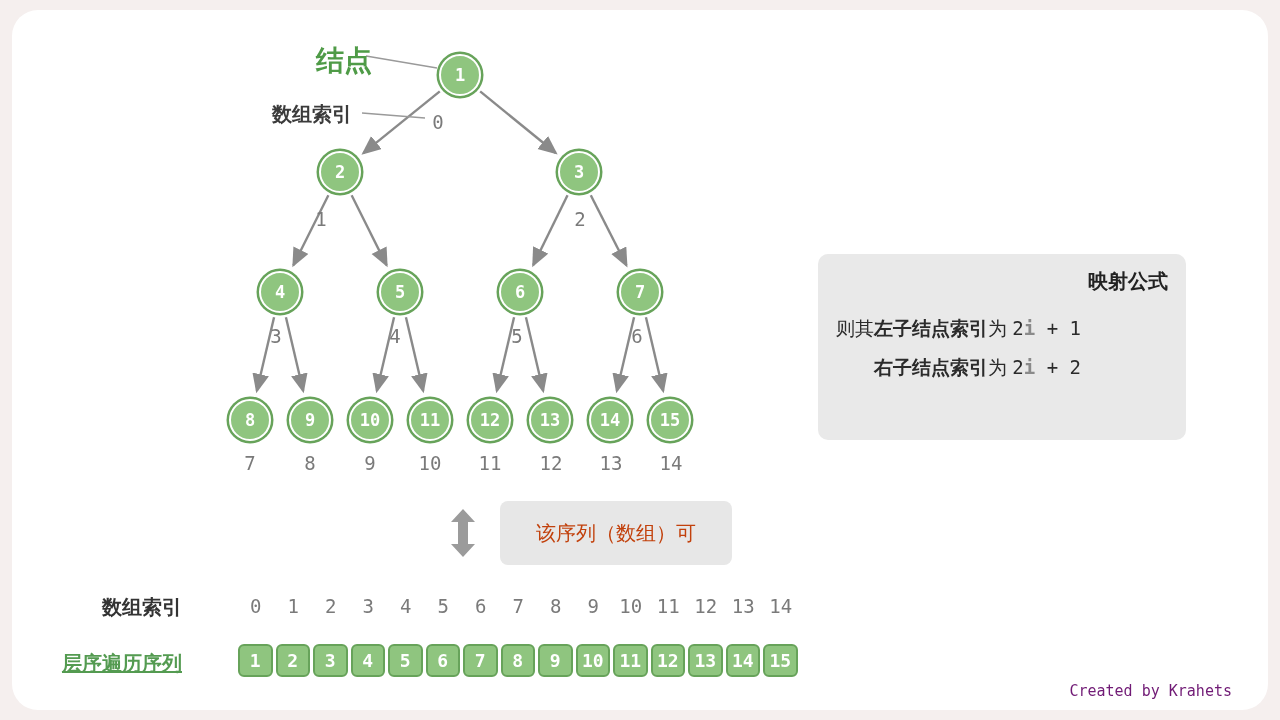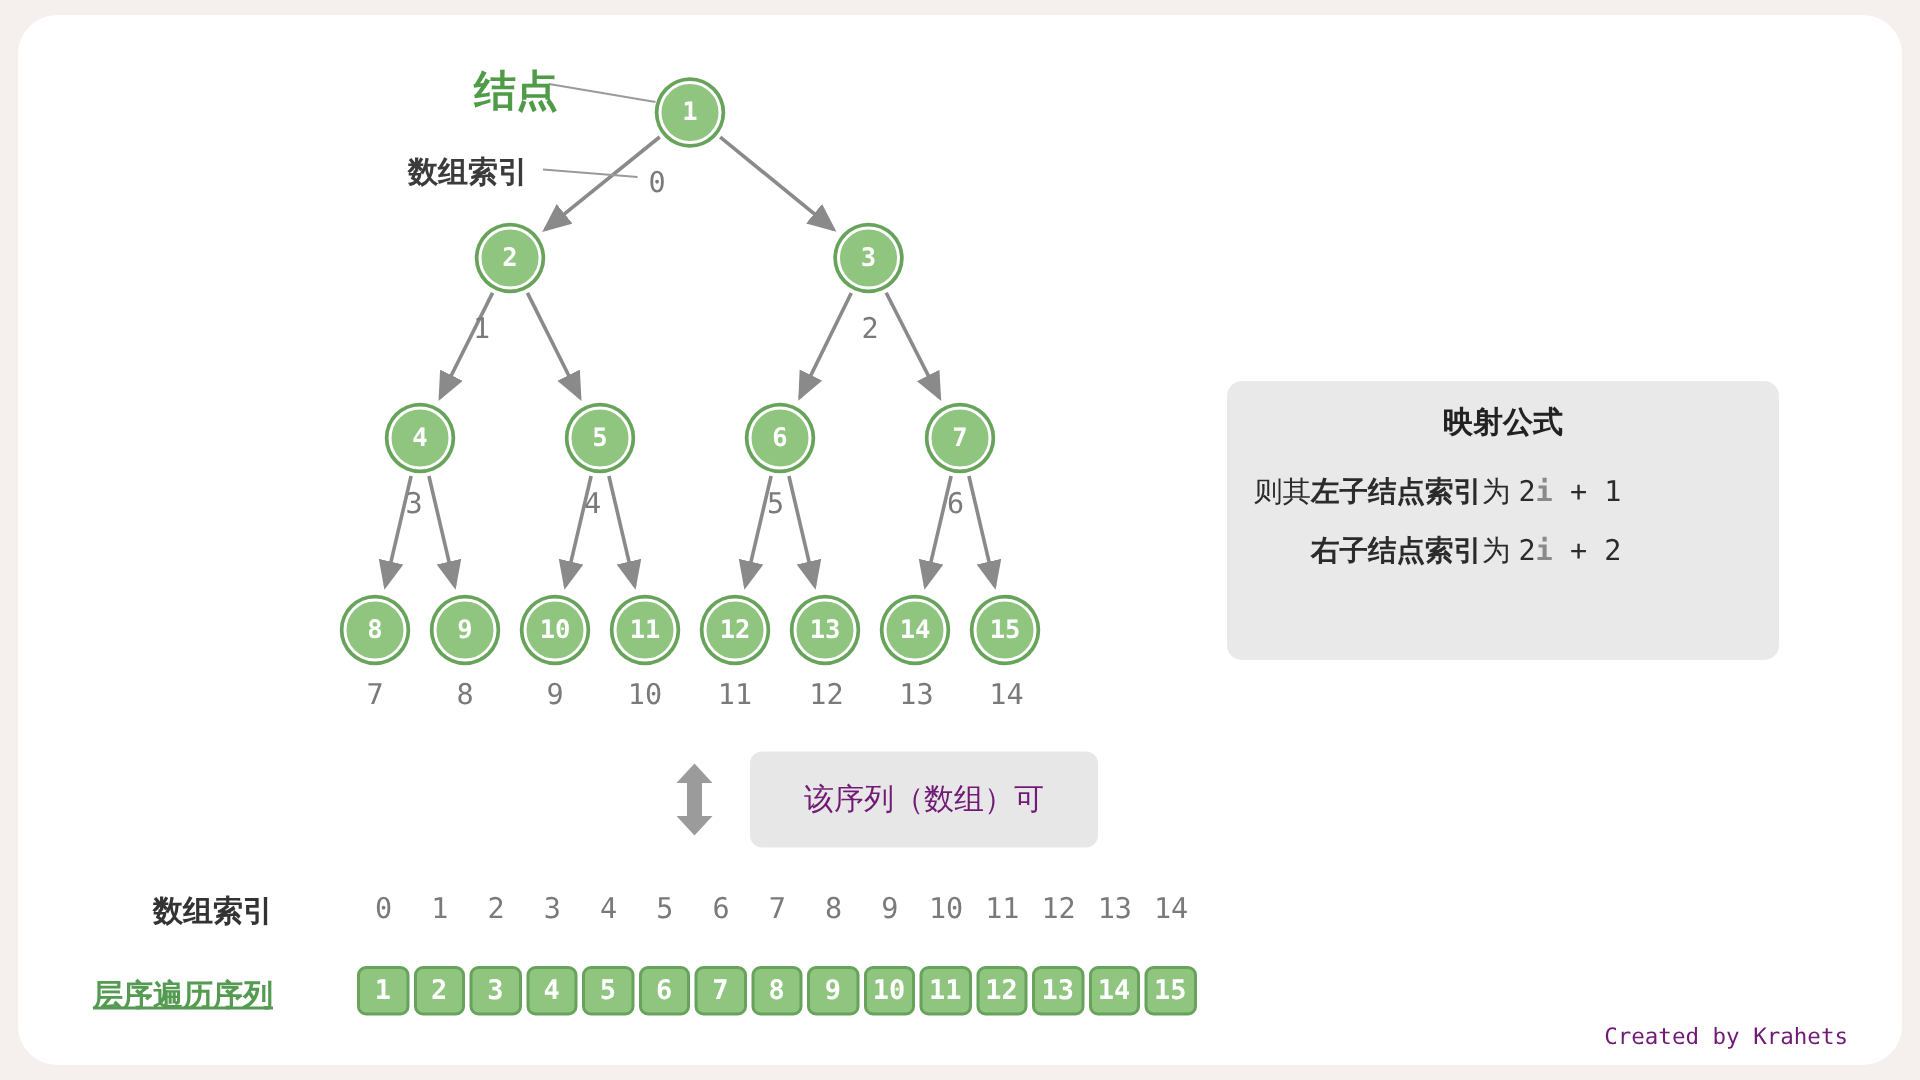--- a/index.html
+++ b/index.html
@@ -51,21 +51,21 @@
     font-weight: bold; font-size: 20px; color: #3b3b3b;
   }
   .formula-box {
     position: absolute; left: 818px; top: 254px;
     width: 368px; height: 186px;
     background: #e9e9e9;
     border-radius: 10px;
     padding: 14px 18px;
   }
   .formula-title {
-    text-align: center;
+    text-align: right;
     font-weight: bold;
     font-size: 20px;
     color: #222222;
     margin-bottom: 14px;
   }
   .f-line {
     font-size: 19px;
     color: #2b2b2b;
     line-height: 38px;
     white-space: pre;
@@ -77,21 +77,21 @@
   .ud-arrow {
     position: absolute; left: 449px; top: 508px;
   }
   .note-box {
     position: absolute; left: 500px; top: 501px;
     width: 232px; height: 64px;
     background: #e7e7e7;
     border-radius: 8px;
     display: flex; flex-direction: column;
     align-items: center; justify-content: center;
-    font-size: 20px; color: #701a75; line-height: 28px;
+    font-size: 20px; color: #c2410c; line-height: 28px;
   }
   .bottom-index-label {
     position: absolute; left: 96px; top: 594px;
     width: 86px; text-align: right;
     font-weight: bold; font-size: 20px; color: #333333;
   }
   #bottom-indices {
     position: absolute; left: 237px; top: 595px;
     display: flex;
   }

